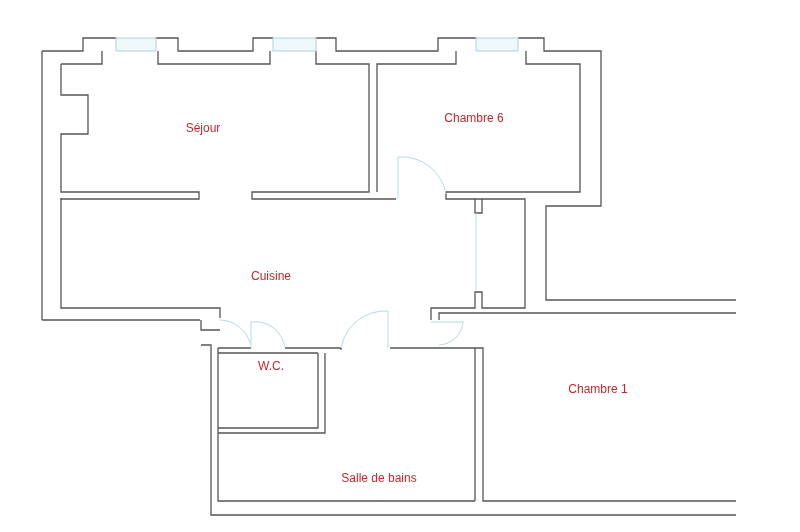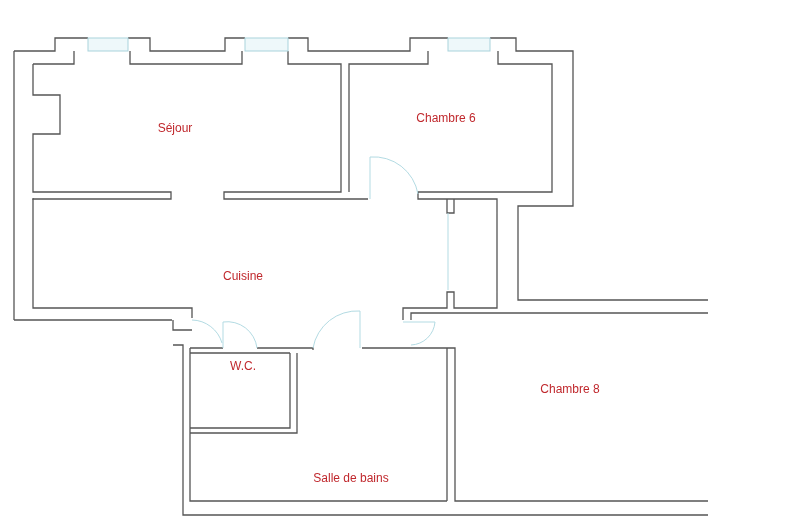--- a/index.html
+++ b/index.html
@@ -1,16 +1,16 @@
 <!DOCTYPE html>
 <html><head>
 <meta charset="utf-8">
 <style>
 html,body{margin:0;padding:0;background:#fff;}
-#plan{position:relative;width:708px;height:532px;overflow:hidden;background:#fff;}
+#plan{position:relative;width:708px;height:532px;overflow:hidden;background:#fff;margin-left:28px;}
 svg{position:absolute;left:0;top:0;}
 .wall{fill:none;stroke:#555;stroke-width:1.3;}
 .win{fill:#eef8fa;stroke:#a9d3dc;stroke-width:1;}
 .door{fill:none;stroke:#b3dbe3;stroke-width:1;}
 .lbl{position:absolute;font-family:"Liberation Sans",sans-serif;font-size:12px;color:#c0282d;white-space:nowrap;transform:translate(-50%,-50%);}
 </style>
 </head>
 <body>
 
 <div id="plan">
@@ -35,14 +35,14 @@
   <path class="door" d="M223,348 L223,322 A30,30 0 0 1 257,348 M192,320 A32,32 0 0 1 222,343"></path>
   <path class="door" d="M360,348 L360,311 A45,45 0 0 0 313,348"></path>
   <path class="door" d="M403,322 L435,322 A25,25 0 0 1 411,345"></path>
 </svg>
 
 <div class="lbl" style="left:175px;top:128px">Séjour</div>
 <div class="lbl" style="left:446px;top:118px">Chambre 6</div>
 <div class="lbl" style="left:243px;top:276px">Cuisine</div>
 <div class="lbl" style="left:243px;top:366px">W.C.</div>
 <div class="lbl" style="left:351px;top:478px">Salle de bains</div>
-<div class="lbl" style="left:570px;top:389px">Chambre 8</div>
+<div class="lbl" style="left:570px;top:389px">Chambre 1</div>
 </div>
 
 </body></html>

